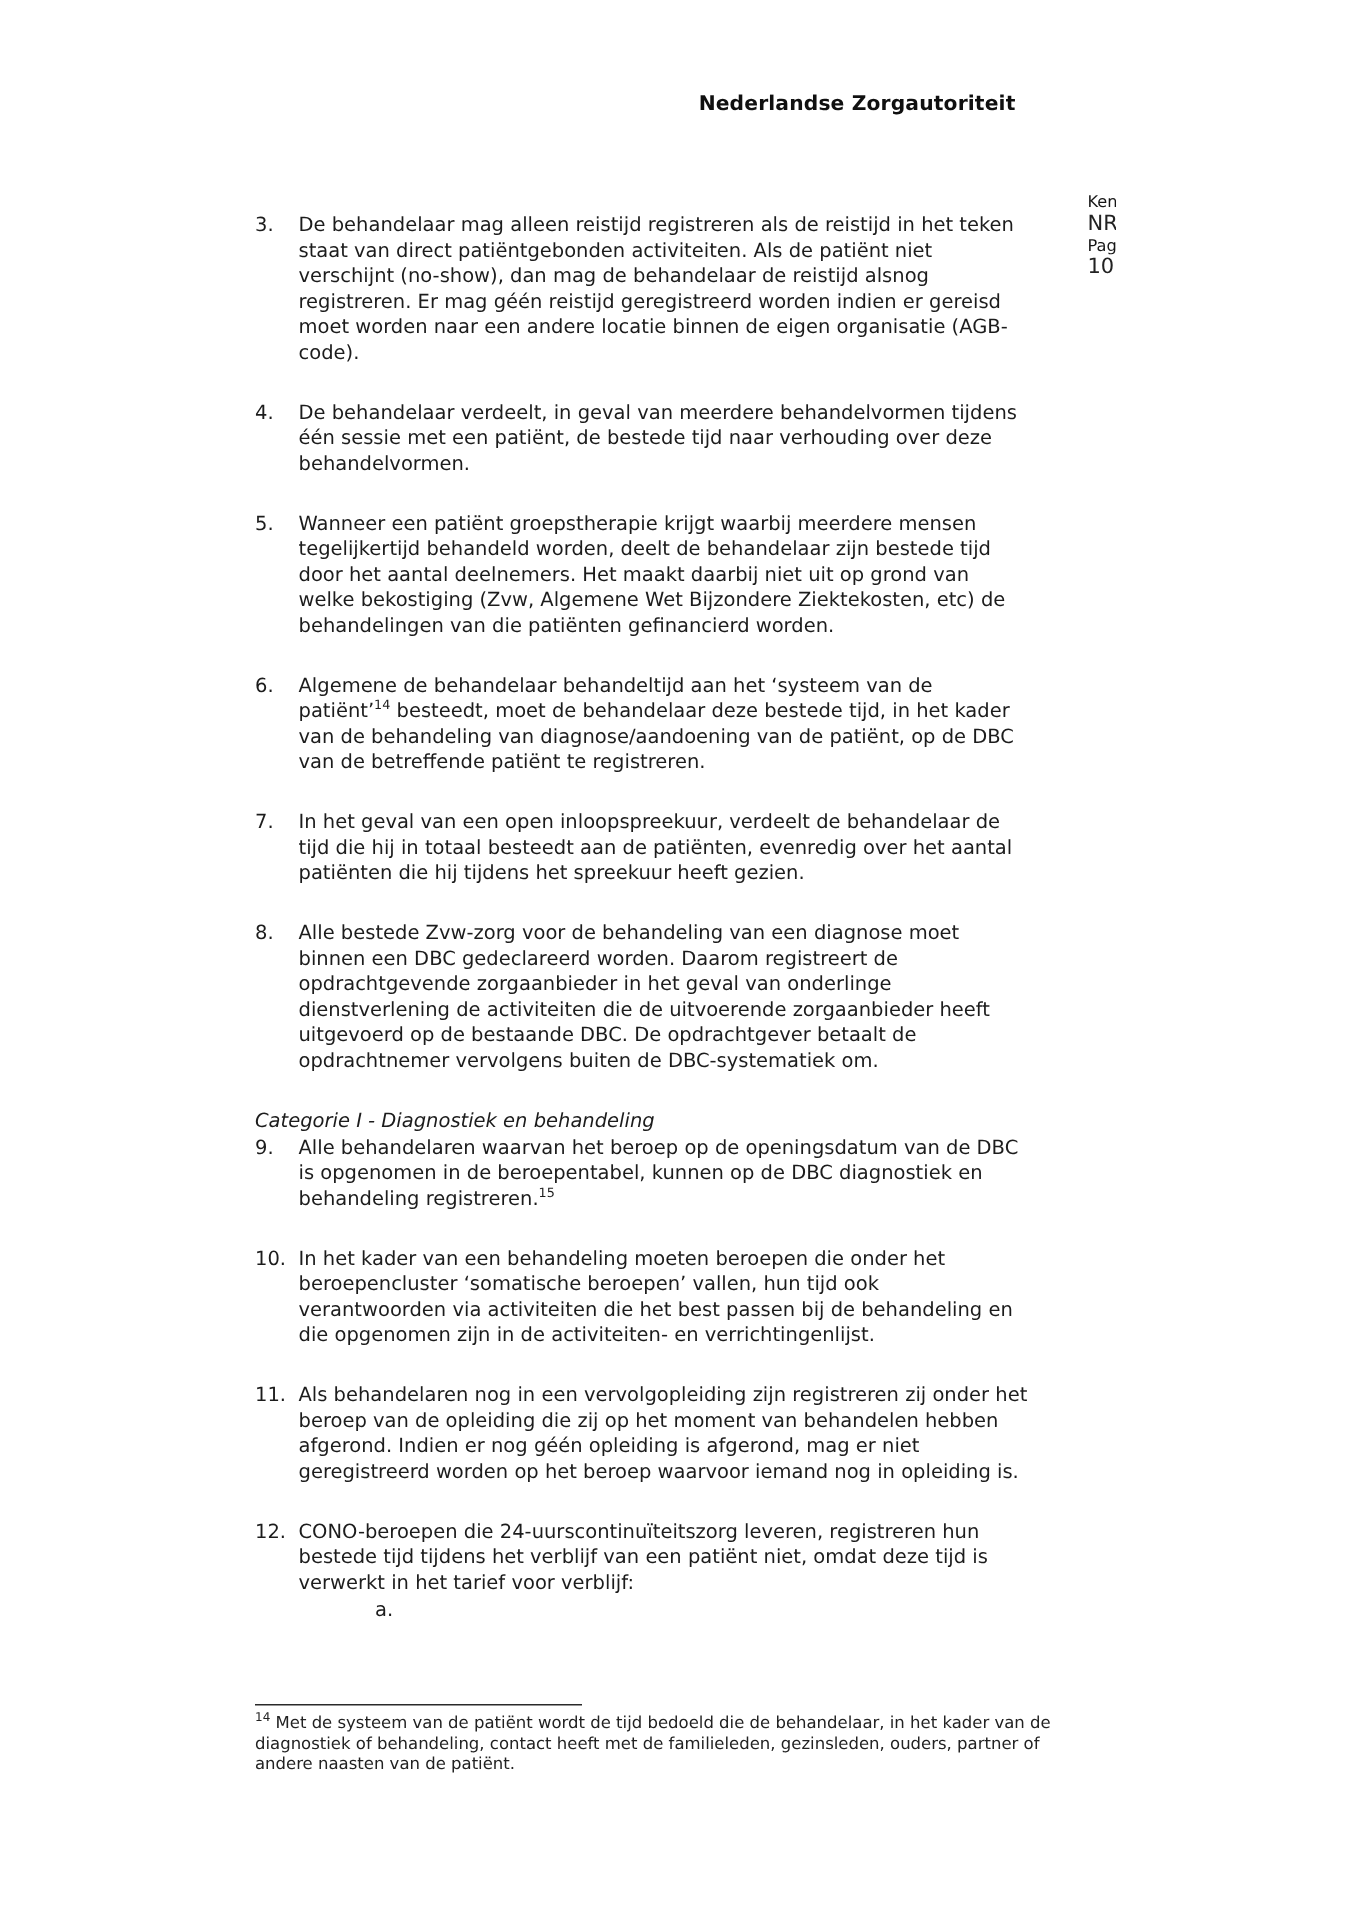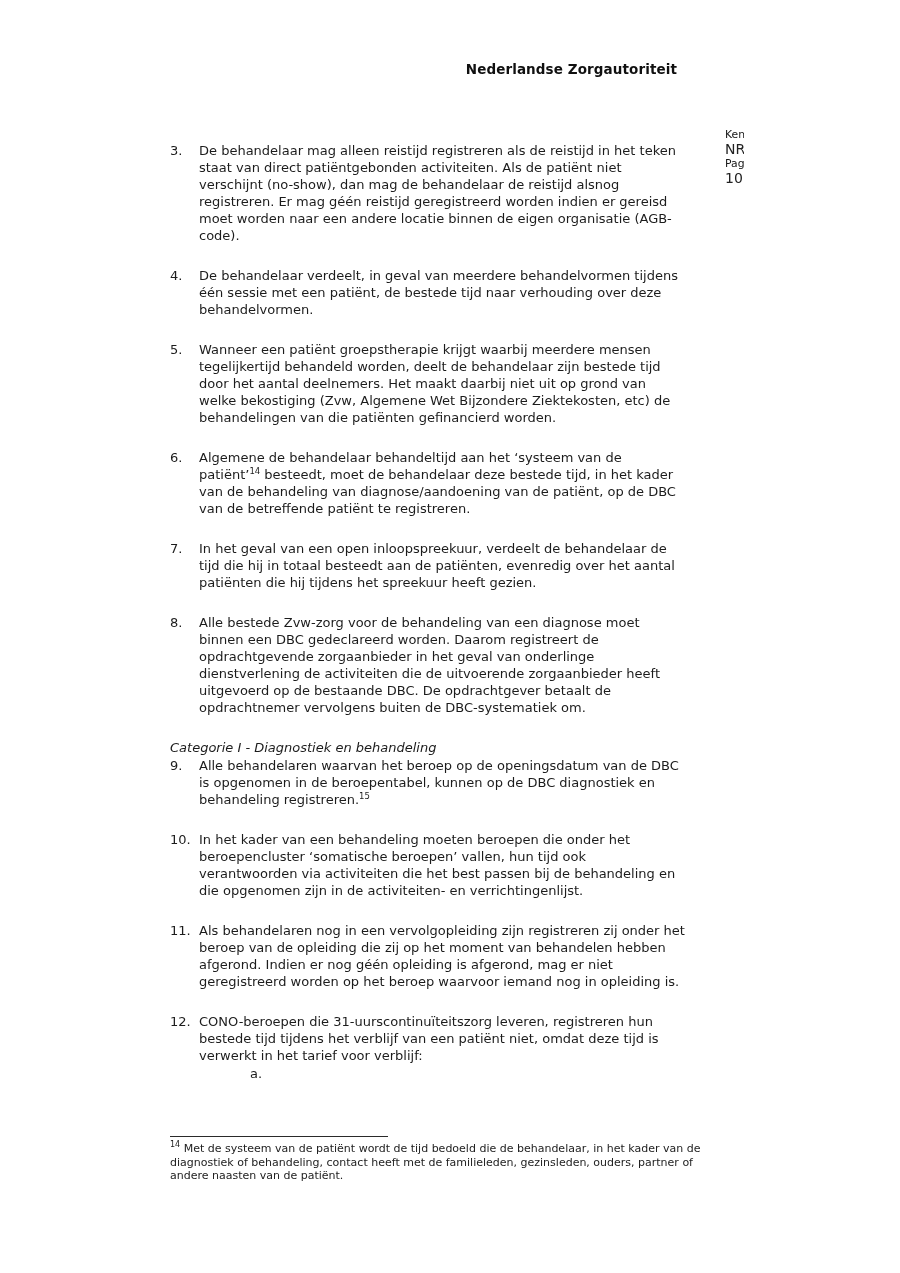--- a/index.html
+++ b/index.html
@@ -94,21 +94,21 @@
       <div class="block item">
         <span class="num">10.</span>
         <div class="body"><span>In het kader van een behandeling moeten beroepen die onder het beroepencluster ‘somatische beroepen’ vallen, hun tijd ook verantwoorden via activiteiten die het best passen bij de behandeling en die opgenomen zijn in de activiteiten- en verrichtingenlijst.</span></div>
       </div>
       <div class="block item">
         <span class="num">11.</span>
         <div class="body"><span>Als behandelaren nog in een vervolgopleiding zijn registreren zij onder het beroep van de opleiding die zij op het moment van behandelen hebben afgerond. Indien er nog géén opleiding is afgerond, mag er niet geregistreerd worden op het beroep waarvoor iemand nog in opleiding is.</span></div>
       </div>
       <div class="block item">
         <span class="num">12.</span>
-        <div class="body"><span>CONO-beroepen die 31-uurscontinuïteitszorg leveren, registreren hun bestede tijd tijdens het verblijf van een patiënt niet, omdat deze tijd is verwerkt in het tarief voor verblijf:</span></div>
+        <div class="body"><span>CONO-beroepen die 24-uurscontinuïteitszorg leveren, registreren hun bestede tijd tijdens het verblijf van een patiënt niet, omdat deze tijd is verwerkt in het tarief voor verblijf:</span></div>
       </div>
       <div class="block subitem">
         <span class="num">a.</span>
       </div>
     </div>
 
   <div class="footer">
     <div class="rule"></div>
     <div>
         <div class="footnote"><sup>14</sup><span> Met de systeem van de patiënt wordt de tijd bedoeld die de behandelaar, in het kader van de diagnostiek of behandeling, contact heeft met de familieleden, gezinsleden, ouders, partner of andere naasten van de patiënt.</span></div>

